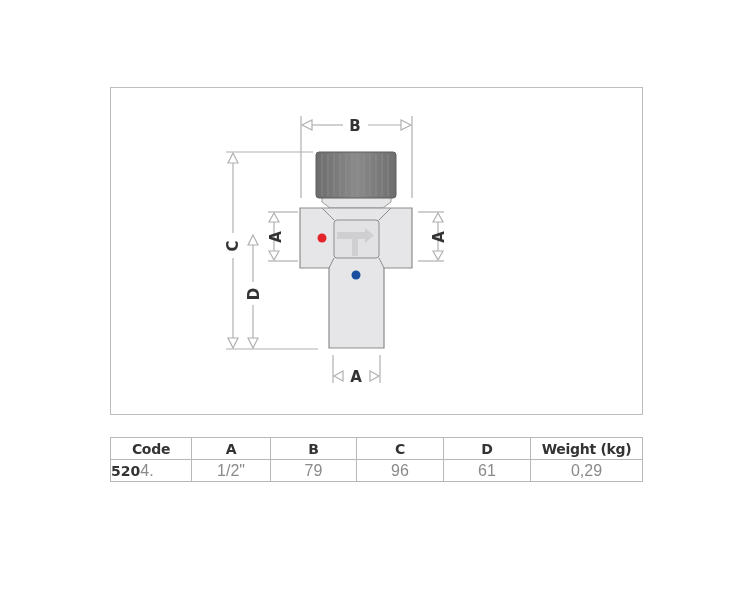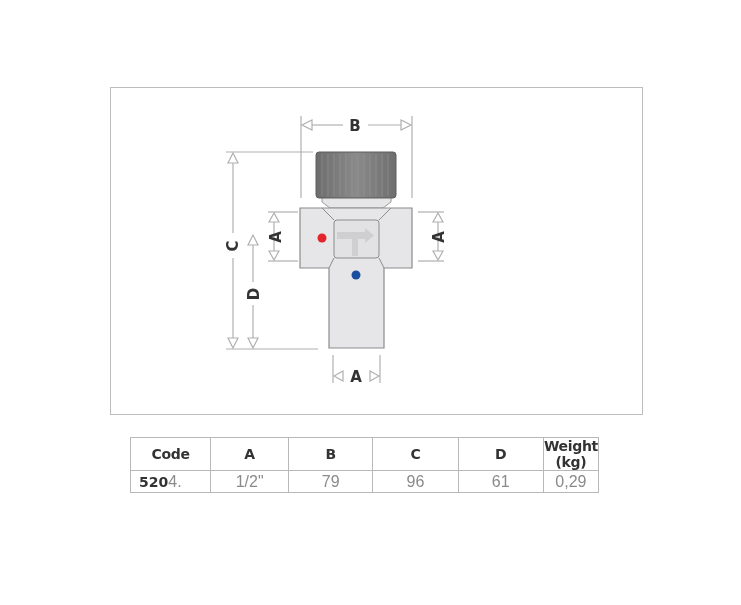--- a/index.html
+++ b/index.html
@@ -1,23 +1,23 @@
 <!DOCTYPE html>
 <html><head>
 <meta charset="utf-8">
 <style>
   html, body { margin:0; padding:0; background:#ffffff; }
   body { width:741px; height:605px; position:relative; overflow:hidden; font-family:"DejaVu Sans", sans-serif; }
   .frame { position:absolute; left:110px; top:87px; width:533px; height:328px; border:1.5px solid #bdbdbd; box-sizing:border-box; background:#fff; }
   svg.diagram { position:absolute; left:0; top:0; }
-  table.spec { position:absolute; left:110px; top:437px; width:469px; border-collapse:collapse; font-size:15px;margin-left:20px; }
+  table.spec { position:absolute; left:110px; top:437px; width:533px; border-collapse:collapse; font-size:15px; }
   table.spec th, table.spec td { border:1.5px solid #b8b8b8; height:21px; padding:0; text-align:center; }
   table.spec th { color:#333; font-weight:bold; font-family:"DejaVu Sans", sans-serif; font-size:14px; letter-spacing:-0.3px; }
   table.spec td { color:#8a8a8a; font-family:"Liberation Sans", sans-serif; font-weight:300; font-size:16px; }
-  table.spec td.code { text-align:left; padding-left:8px; }
+  table.spec td.code { text-align:left; padding-left:0; }
   .code-bold { color:#333; font-weight:bold; font-family:"DejaVu Sans", sans-serif; font-size:14px; }
   .code-light { color:#8a8a8a; font-size:16px; }
 </style>
 </head>
 <body>
 
 <div class="frame"></div>
 
 <svg class="diagram" width="741" height="605" viewBox="0 0 741 605">
   <defs>

